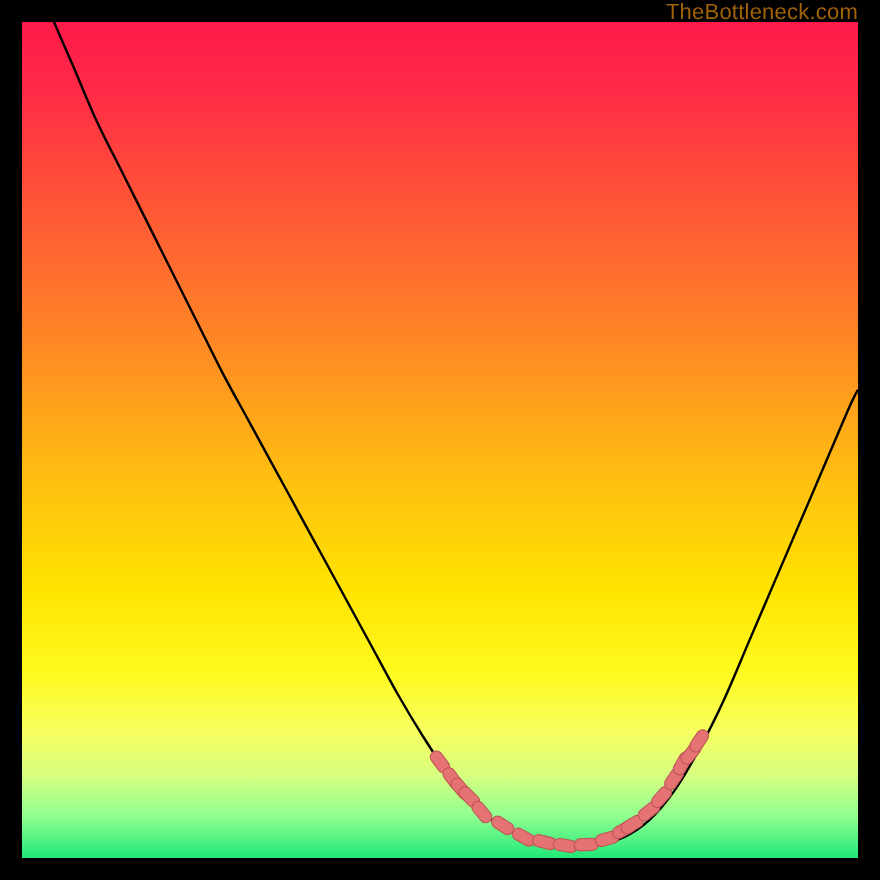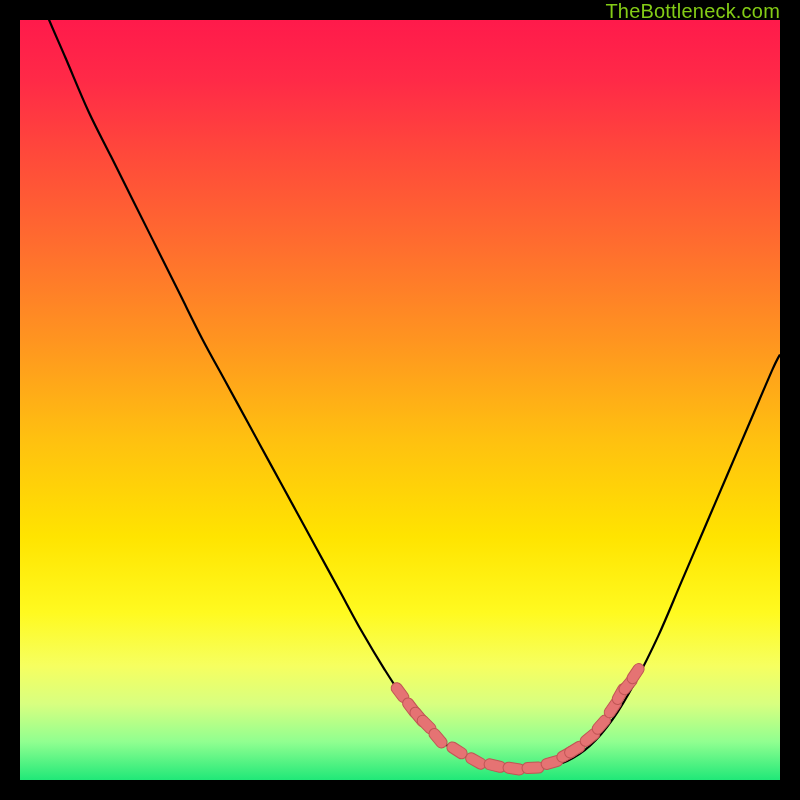--- a/index.html
+++ b/index.html
@@ -20,21 +20,21 @@
     overflow: hidden;
   }
   .gradient {
     position: absolute;
     inset: 0;
   }
   .watermark {
     position: absolute;
     top: 0px;
     right: 20px;
-    color: #84cc16;
+    color: #a16207;
     font-size: 20px;
     font-weight: 500;
     letter-spacing: 0.2px;
   }
   svg.curve {
     position: absolute;
     inset: 0;
   }
 </style>
 </head>

